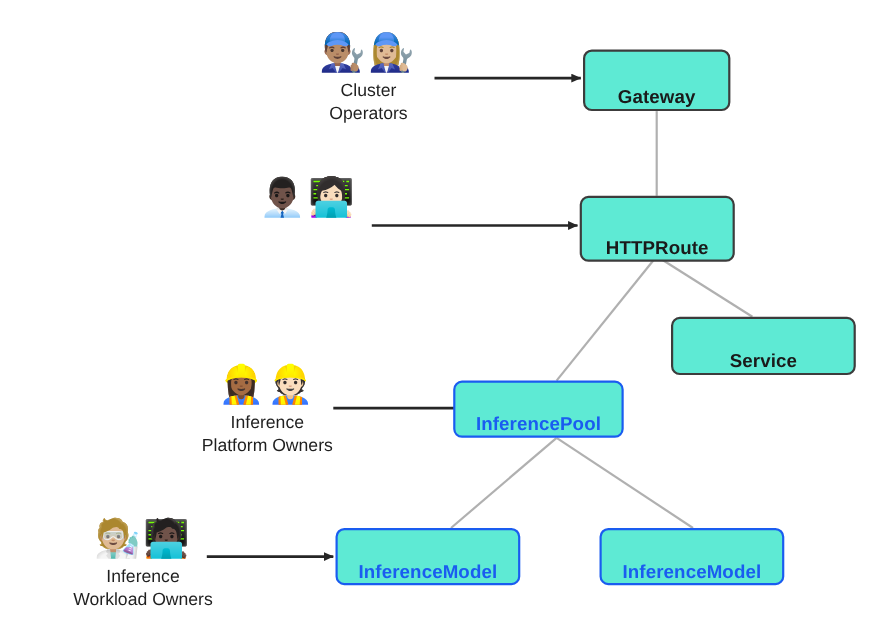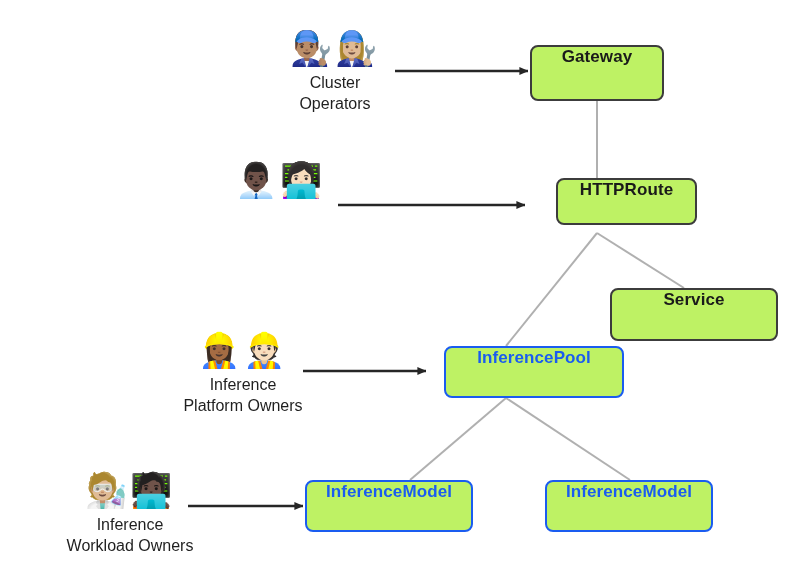--- a/index.html
+++ b/index.html
@@ -20,24 +20,24 @@
     left: 0;
     top: 0;
     width: 800px;
     height: 572px;
     pointer-events: none;
   }
   .node {
     position: absolute;
     box-sizing: border-box;
     display: flex;
-    align-items: flex-start;
+    align-items: flex-end;
     justify-content: center;
     border-radius: 8px;
-    background: #bef264;
+    background: #5eead4;
     font-weight: bold;
     font-size: 17px;
     letter-spacing: 0.1px;
     text-align: center;
     z-index: 3;
   }
   .node.dark {
     border: 2px solid #3c3c3c;
     color: #1a1a1a;
   }
@@ -91,27 +91,27 @@
         <line x1="338" y1="205" x2="525" y2="205" stroke="#262626" stroke-width="2.4" marker-end="url(#arrowhead)"></line>
         <line x1="303" y1="371" x2="426" y2="371" stroke="#262626" stroke-width="2.4" marker-end="url(#arrowhead)"></line>
         <line x1="188" y1="506" x2="303" y2="506" stroke="#262626" stroke-width="2.4" marker-end="url(#arrowhead)"></line>
       </g>
   </svg>
 
   <div id="nodes-layer">
       <div class="node dark" style="left: 530px; top: 45px; width: 134px; height: 56px;">
         <span>Gateway</span>
       </div>
-      <div class="node dark" style="left: 527px; top: 178px; width: 141px; height: 47px; margin-left: 29px;">
+      <div class="node dark" style="left: 527px; top: 178px; width: 141px; height: 60px;">
         <span>HTTPRoute</span>
       </div>
       <div class="node dark" style="left: 610px; top: 288px; width: 168px; height: 53px;">
         <span>Service</span>
       </div>
-      <div class="node blue" style="left: 444px; top: 346px; width: 180px; height: 52px;">
+      <div class="node blue" style="left: 412px; top: 346px; width: 155px; height: 52px;">
         <span>InferencePool</span>
       </div>
       <div class="node blue" style="left: 305px; top: 480px; width: 168px; height: 52px;">
         <span>InferenceModel</span>
       </div>
       <div class="node blue" style="left: 545px; top: 480px; width: 168px; height: 52px;">
         <span>InferenceModel</span>
       </div>
     </div>
   <div id="actors-layer">

